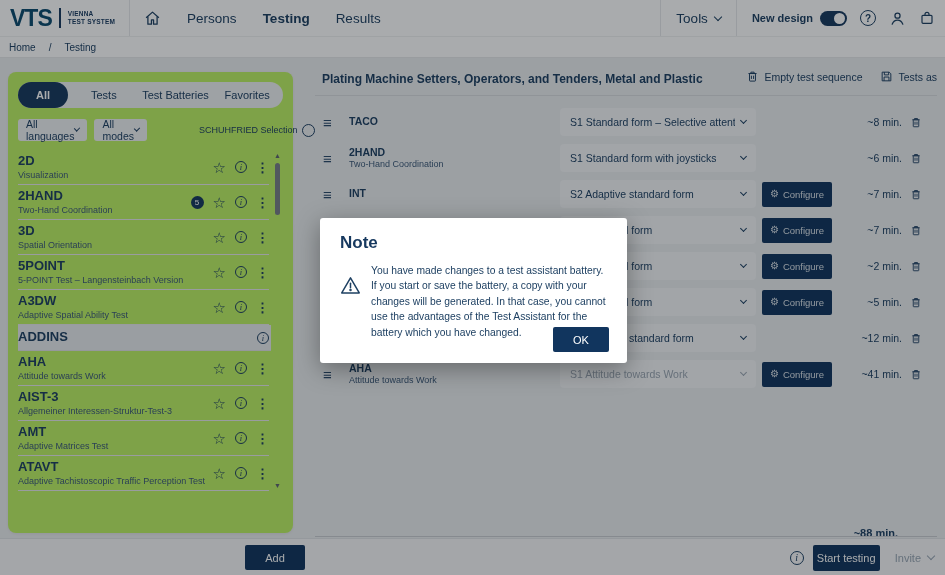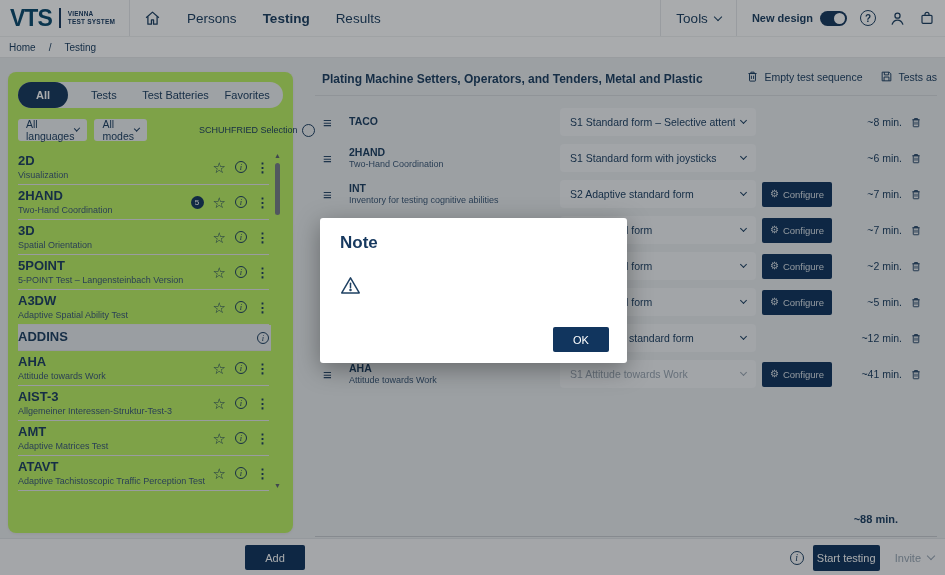--- a/index.html
+++ b/index.html
@@ -96,21 +96,21 @@
   .formpill span { font-size:10.5px; white-space:nowrap; overflow:hidden; }
   .formpill.disabled span { color:#9aa5b1; }
   .formpill .chev { width:5px; height:5px; flex:0 0 auto; margin-left:6px; }
   .cfgwrap { padding-left:6px; }
   .cfg { width:70px; height:25px; background:#11355e; border-radius:2px; border:0; color:#d9e0e7;
          display:flex; align-items:center; justify-content:center; gap:4px; font-size:9.5px;
          font-family:"Liberation Sans",sans-serif; cursor:pointer; }
   .cfg .gear { font-size:10px; line-height:1; }
   .sdur { font-size:10.5px; text-align:right; white-space:nowrap; }
   .strash { display:flex; justify-content:center; cursor:pointer; }
-  .total { position:absolute; right:39px; top:455px; font-size:11px; font-weight:bold; }
+  .total { position:absolute; right:39px; top:469px; font-size:11px; font-weight:bold; }
   .rdivider { position:absolute; left:0; top:478px; width:622px; height:1px; background:#c9cdd1; }
 
   
   .footer { position:absolute; left:0; top:538px; width:945px; height:37px; background:#f7f8f9;
             border-top:1px solid #e0e3e6; z-index:2; }
   .btn { background:#11355e; color:#fff; border:0; border-radius:2px; font-size:11px;
          font-family:"Liberation Sans",sans-serif; cursor:pointer; }
   .addbtn { position:absolute; left:245px; top:6px; width:60px; height:25px; }
   .fright { position:absolute; right:5px; top:5px; display:flex; align-items:center; gap:9px; height:27px; }
   .startbtn { width:67px; height:26px; }
@@ -390,21 +390,20 @@
               <rect x="6.5" y="6.5" width="11" height="14" rx="1"></rect>
               <path d="M10 10.5v6M14 10.5v6"></path>
             </svg>
         </span>
       </div>
 
       <div class="srow">
         <span class="i-drag">≡</span>
         <div>
           <div class="scode">INT</div>
-          <div class="sname">Inventory for testing cognitive abilities</div>
         </div>
         <div class="formpill">
           <span>S2 Adaptive standard form</span>
           <span class="chev"></span>
         </div>
         <div class="cfgwrap">
           <button class="cfg">
             <span class="gear">⚙</span>
             <span>Configure</span>
           </button>
@@ -571,17 +570,18 @@
   <div class="modal">
     <div class="mtitle">Note</div>
     <div class="mbody">
       <span class="warn">
         <svg width="21" height="21" viewBox="0 0 24 24" fill="none" stroke="#1e4062" stroke-width="1.7" stroke-linejoin="round">
             <path d="M12 3.2L22 20.5H2z"></path>
             <path d="M12 9.5v5" stroke-linecap="round"></path>
             <circle cx="12" cy="17.2" r="0.6" fill="#1e4062"></circle>
           </svg>
       </span>
+      <div class="mtext">You have made changes to a test assistant battery. If you start or save the battery, a copy with your changes will be generated. In that case, you cannot use the advantages of the Test Assistant for the battery which you have changed.</div>
     </div>
     <button class="btn okbtn">OK</button>
   </div>
 
 </div>
 
 </body></html>

